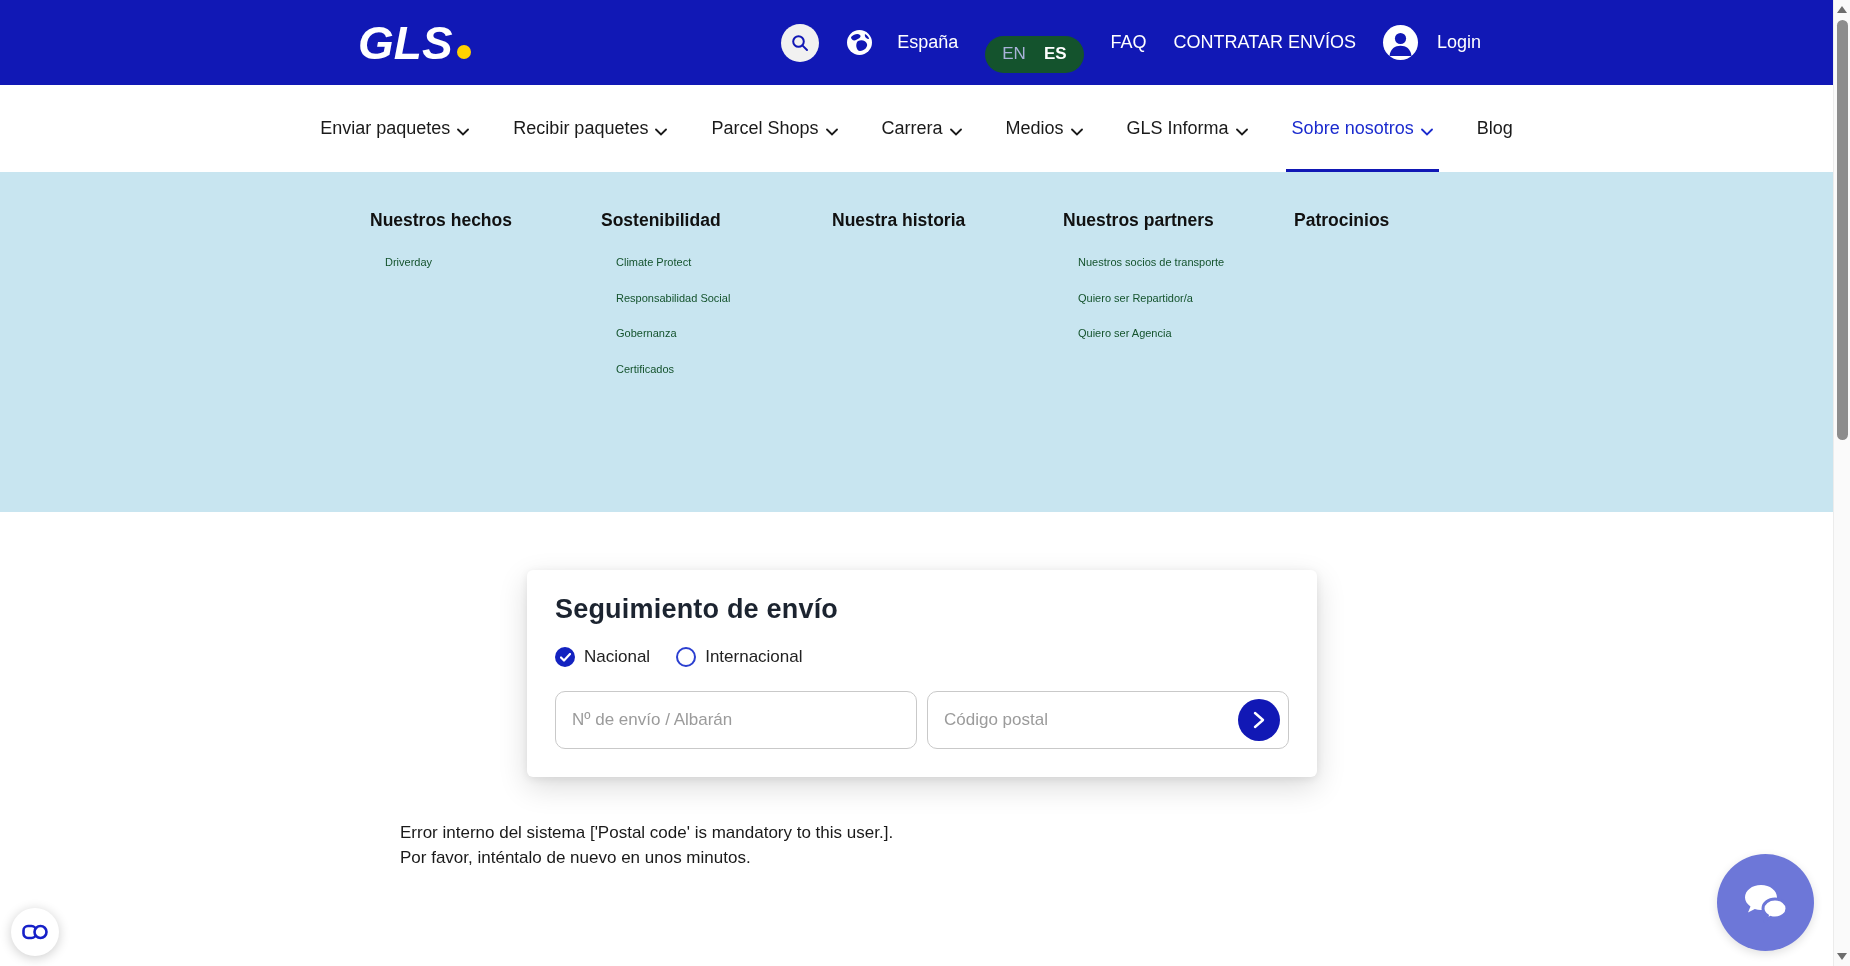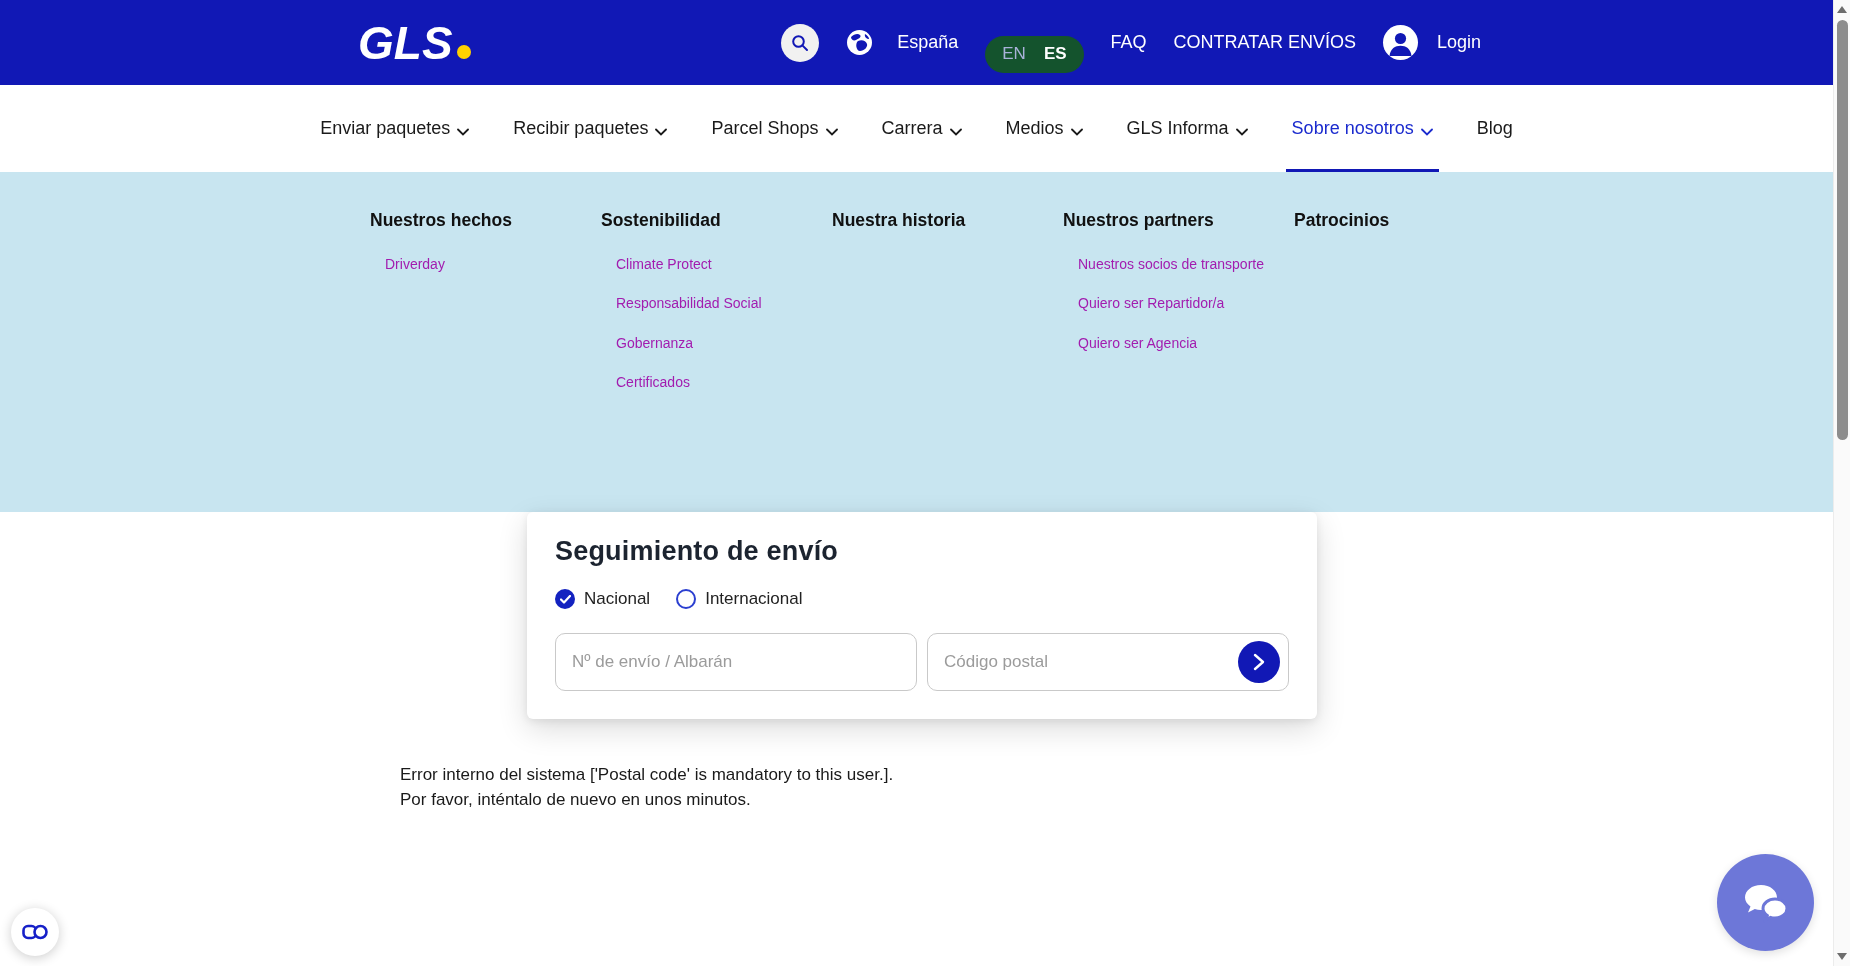--- a/index.html
+++ b/index.html
@@ -62,26 +62,26 @@
   
   .mega-menu {
     height: 340px; background: #c8e5f0;
     padding: 38px 16px 0 370px; display: flex;
   }
   .mega-col { width: 231px; }
   .mega-col:last-child { width: auto; }
   .mega-header { font-size: 17.5px; font-weight: bold; color: #111111; margin: 0; }
   .mega-list { list-style: none; margin: 24px 0 0 0; padding: 0 0 0 15px; }
   .mega-list li {
-    font-size: 14px; color: #a21caf; margin-bottom: 21px;
+    font-size: 11px; color: #14532d; margin-bottom: 21px;
     line-height: 1.32; max-width: 190px; cursor: pointer;
   }
 
   
-  .main-section { }
+  .main-section { padding-top: 58px; }
   .tracking-card {
     width: 790px; margin-left: 527px; background: #ffffff; border-radius: 6px;
     box-shadow: 0 10px 30px rgba(0,0,0,0.14), 0 2px 8px rgba(0,0,0,0.08);
     padding: 24px 28px 28px 28px;
   }
   .card-title { font-size: 27px; font-weight: bold; color: #1c2430; margin: 0; letter-spacing: 0.2px; }
   .radio-row { display: flex; align-items: center; gap: 26px; margin-top: 22px; }
   .radio-opt { display: flex; align-items: center; gap: 9px; cursor: pointer; }
   .radio-label { font-size: 17px; color: #222222; }
   .radio-circle { width: 20px; height: 20px; border-radius: 50%; }

